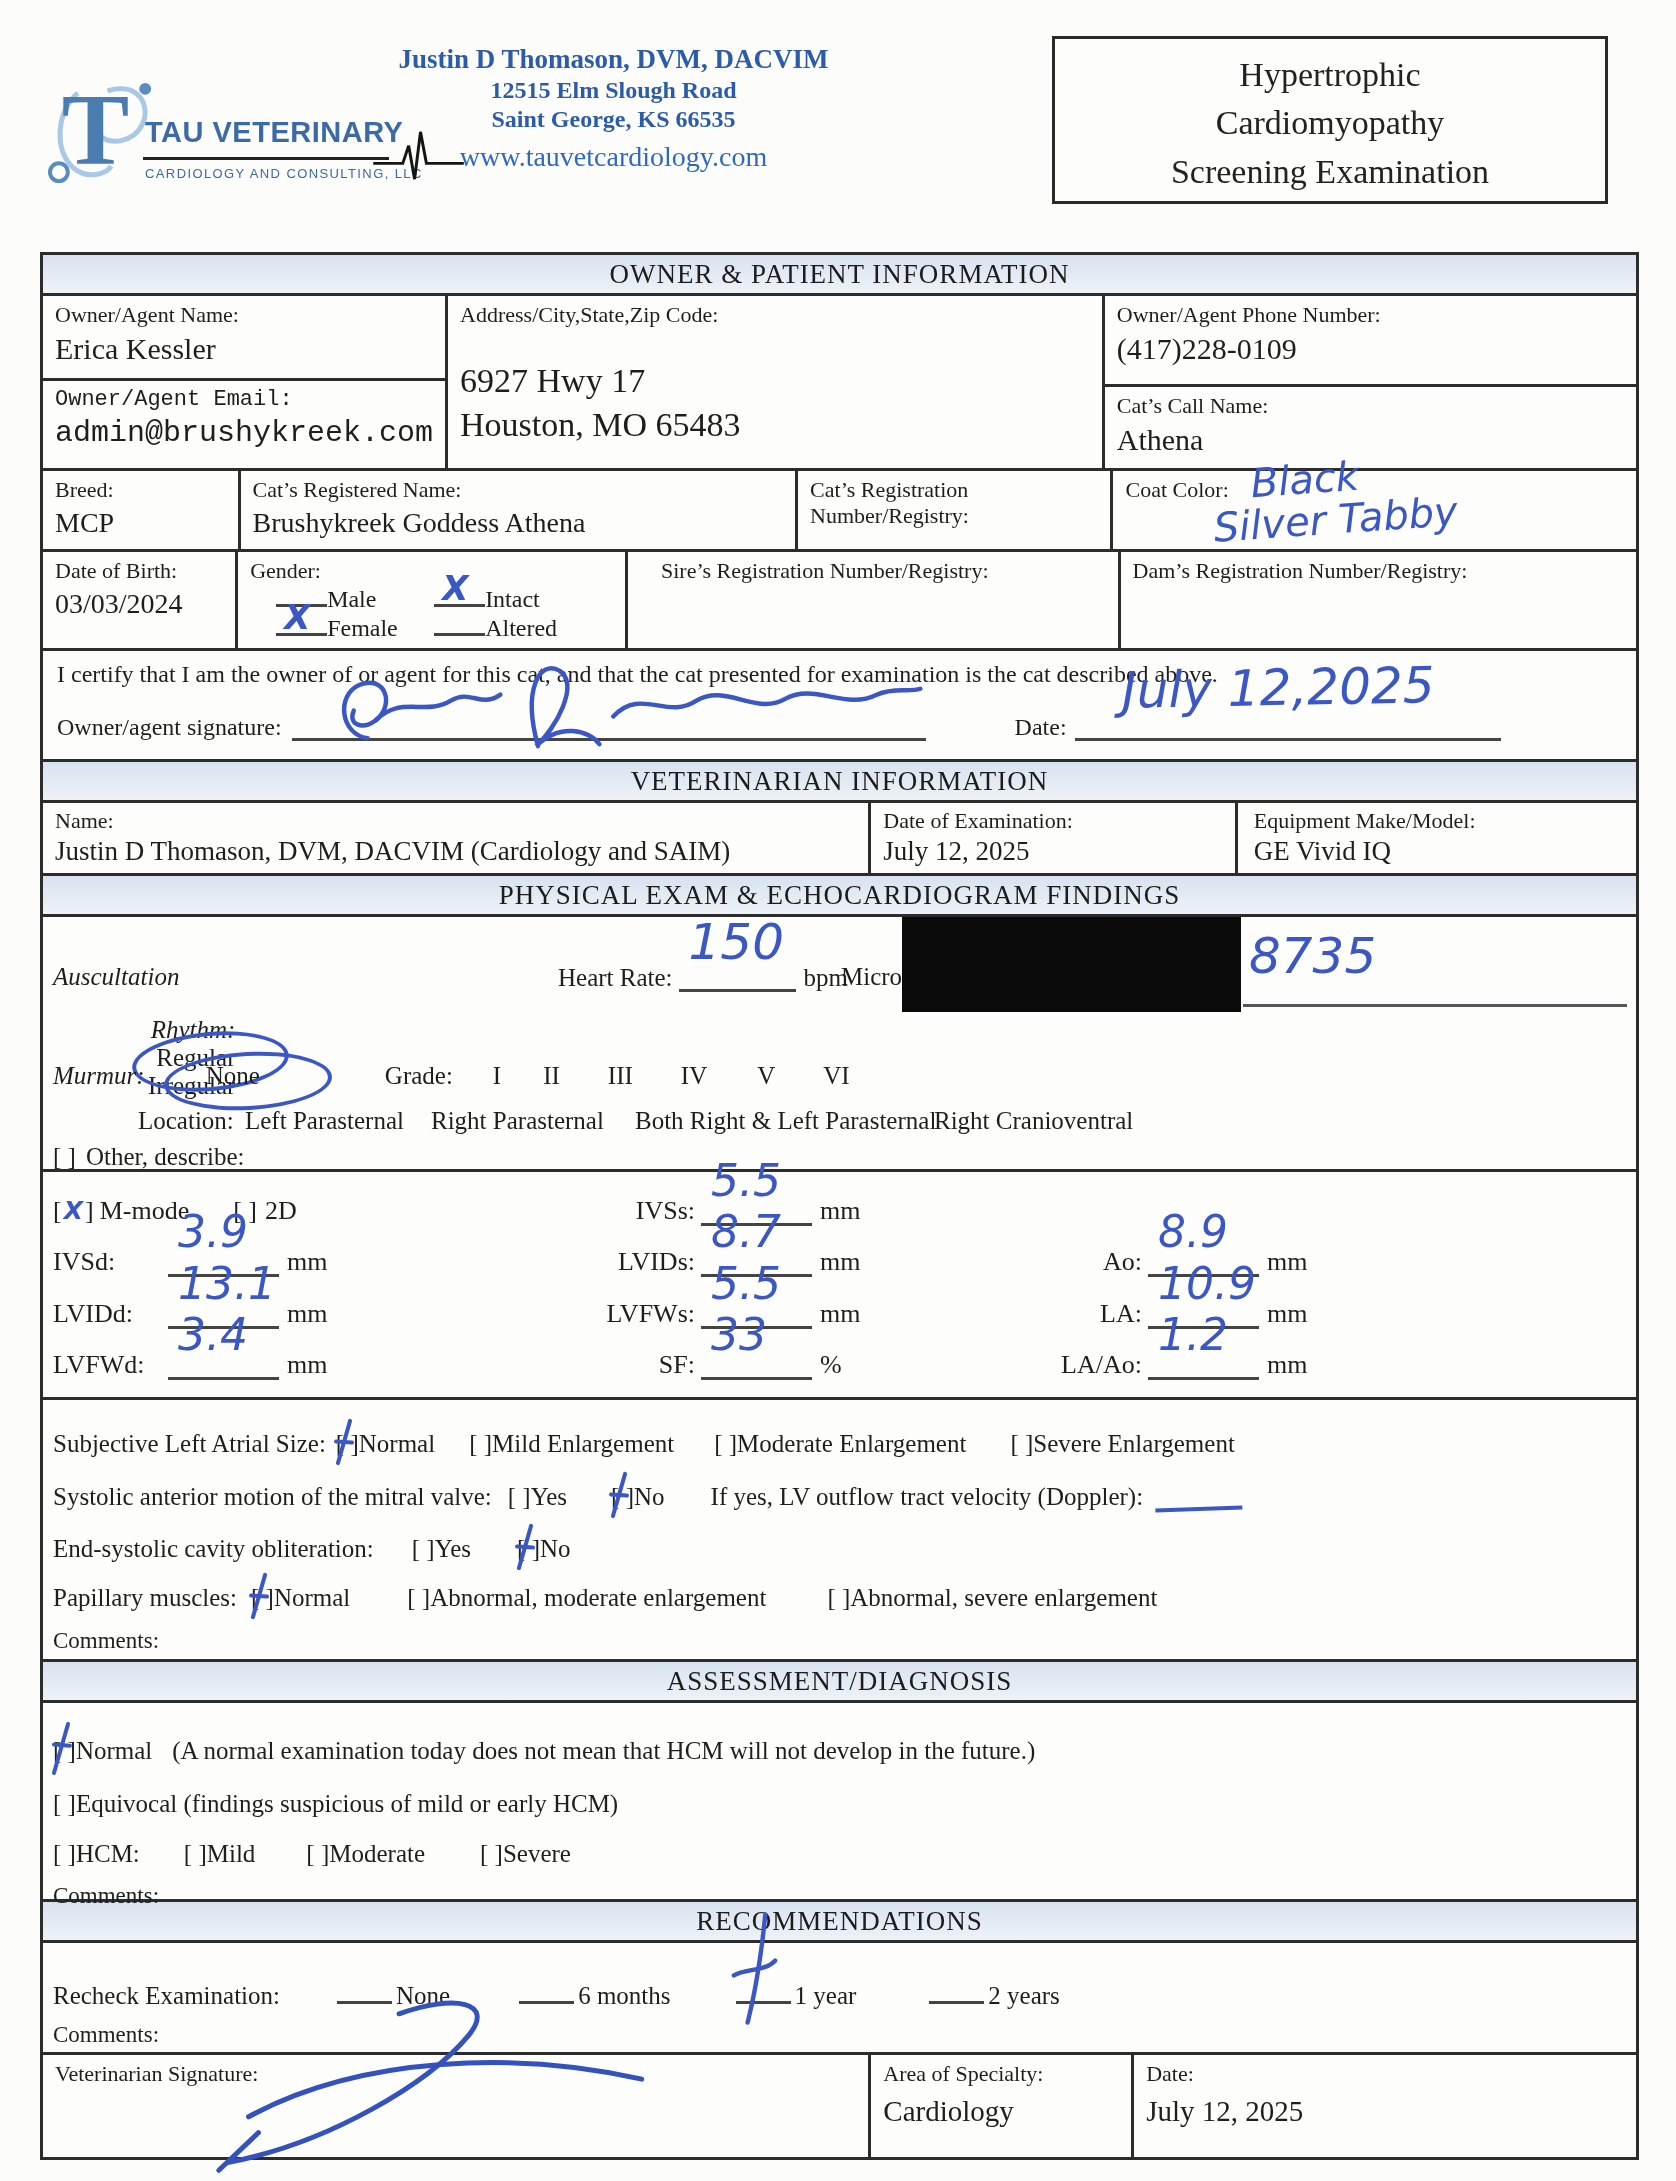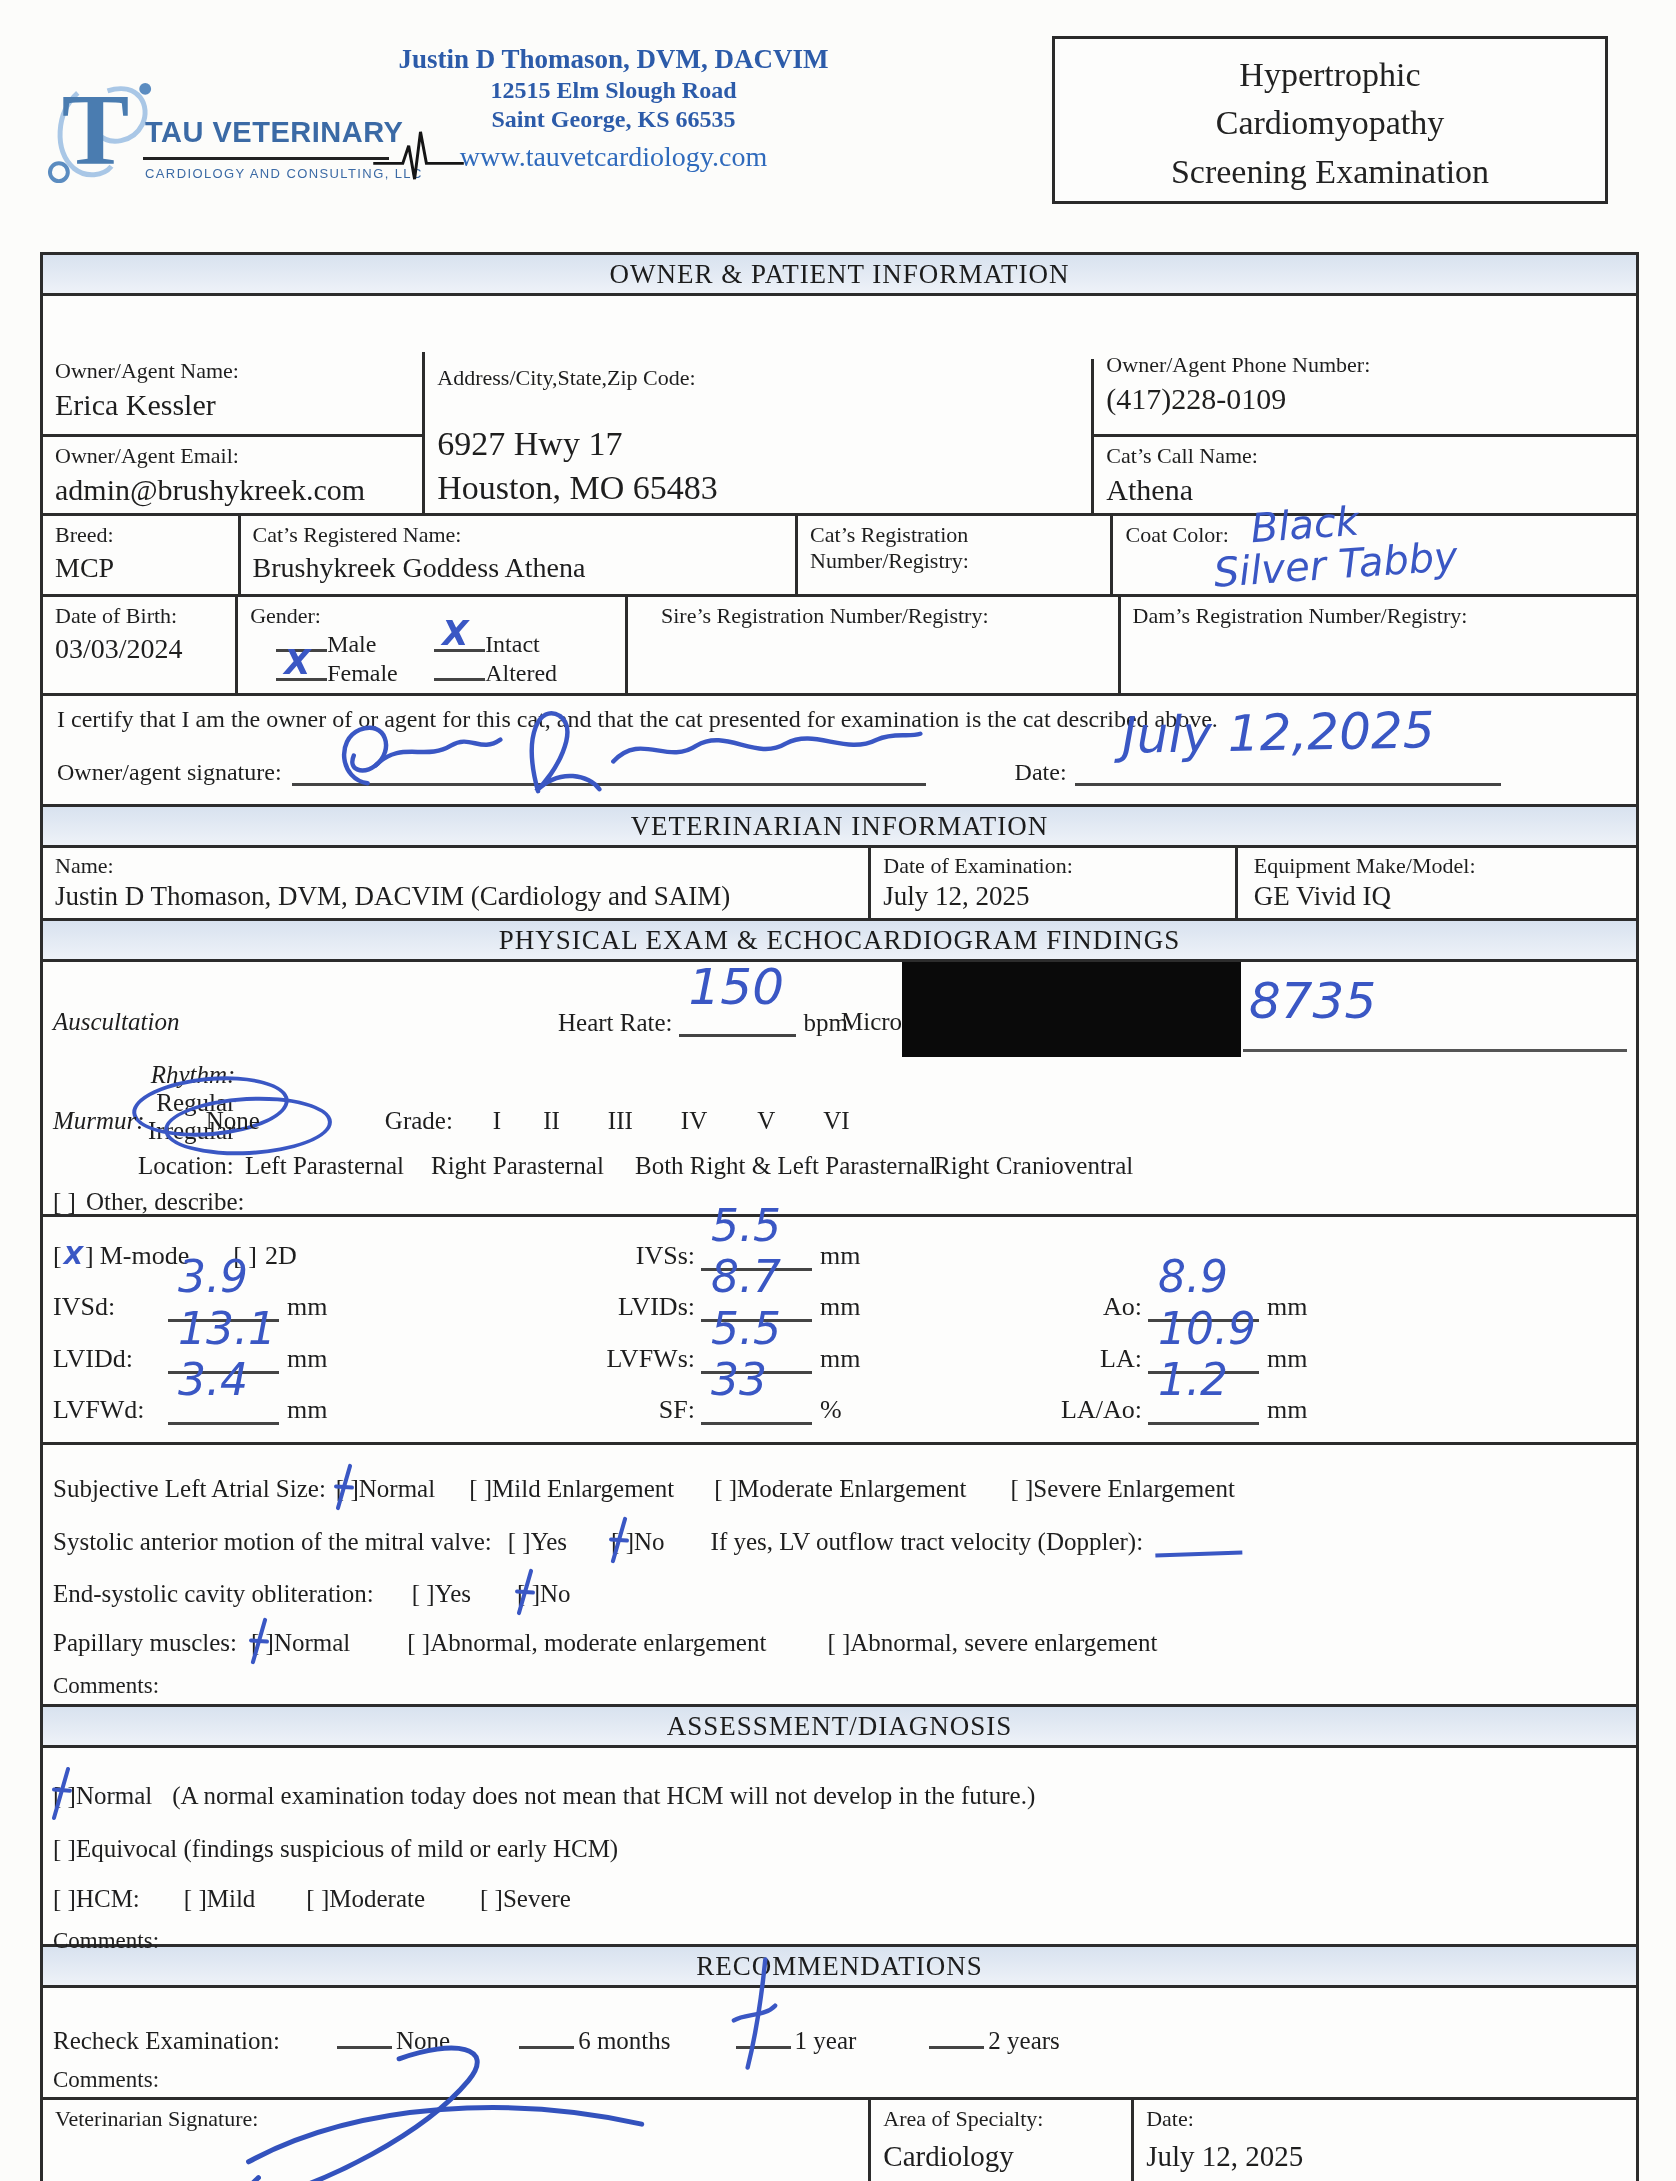--- a/index.html
+++ b/index.html
@@ -89,27 +89,27 @@
     <div>Hypertrophic</div>
     <div>Cardiomyopathy</div>
     <div>Screening Examination</div>
   </div>
 </div>
 
 <div class="form">
 
   <div class="bar first">OWNER &amp; PATIENT INFORMATION</div>
 
-  <div class="trow" style="height:220px;align-items:flex-end;">
+  <div class="trow" style="height:175px;">
     <div class="stack" style="flex-basis:24%;border-right:3px solid #2c2c2c;">
       <div class="subcell" style="height:85px;border-bottom:3px solid #2c2c2c;">
         <div class="lbl">Owner/Agent Name:</div>
         <div class="val">Erica Kessler</div>
       </div>
-      <div class="subcell" style="flex:1;">
+      <div class="subcell" style="flex:1;font-family:Liberation Mono, monospace;">
         <div class="lbl">Owner/Agent Email:</div>
         <div class="val">admin@brushykreek.com</div>
       </div>
     </div>
     <div class="cell" style="flex-basis:42%;">
       <div class="lbl">Address/City,State,Zip Code:</div>
       <div style="font-size:34px;margin-top:34px;">6927 Hwy 17</div>
       <div style="font-size:34px;margin-top:6px;">Houston, MO 65483</div>
     </div>
     <div class="stack last" style="flex-basis:34%;">

